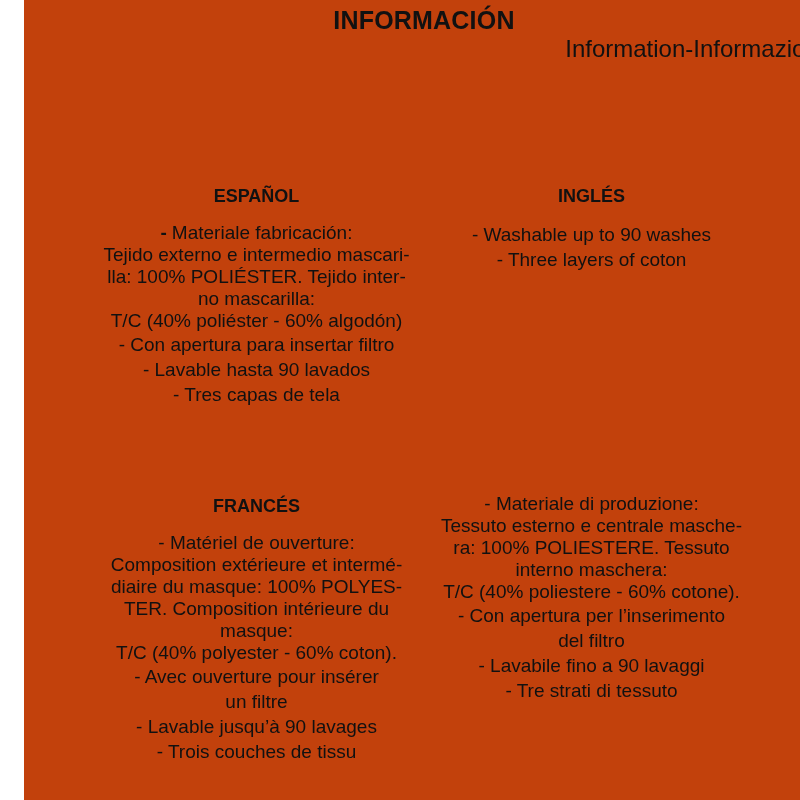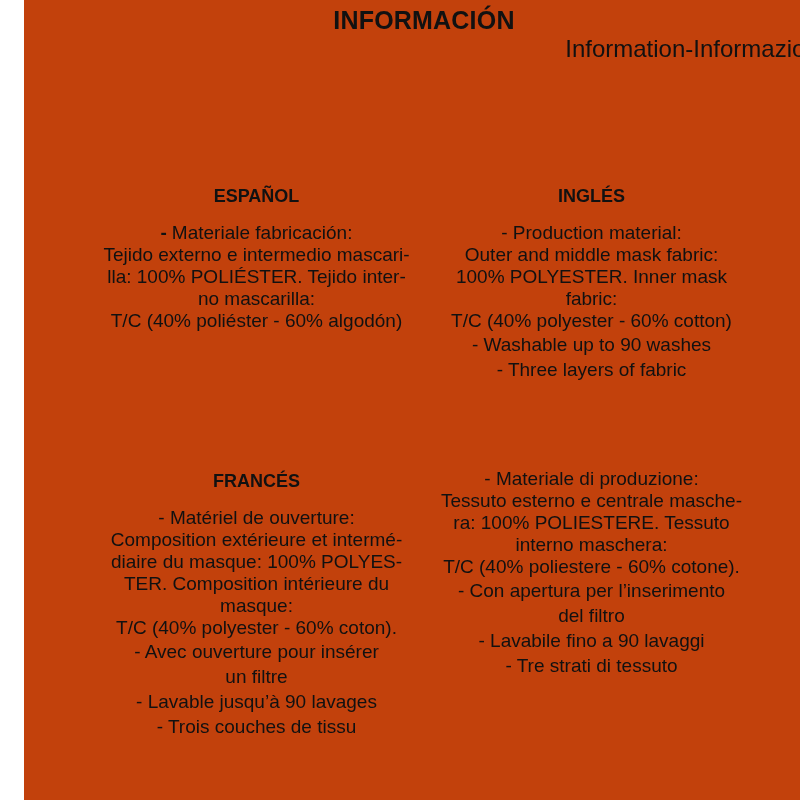--- a/index.html
+++ b/index.html
@@ -84,34 +84,32 @@
 
     <div class="lang">
       <h2>ESPAÑOL</h2>
       <div>
         <div class="para-line"><span class="lead-dash">-</span><span>Materiale fabricación:</span></div>
         <div class="para-line">Tejido externo e intermedio mascari-</div>
         <div class="para-line">lla: 100% POLIÉSTER. Tejido inter-</div>
         <div class="para-line">no mascarilla:</div>
         <div class="para-line">T/C (40% poliéster - 60% algodón)</div>
       </div>
+      <div>
+        <div class="item-line">- Con apertura para insertar filtro</div>
+        <div class="item-line">- Lavable hasta 90 lavados</div>
+        <div class="item-line">- Tres capas de tela</div>
+      </div>
     </div>
 
     <div class="lang">
       <h2>INGLÉS</h2>
       <div>
-        <div class="para-line">- Production material:</div>
-        <div class="para-line">Outer and middle mask fabric:</div>
-        <div class="para-line">100% POLYESTER. Inner mask</div>
-        <div class="para-line">fabric:</div>
-        <div class="para-line">T/C (40% polyester - 60% cotton)</div>
-      </div>
-      <div>
         <div class="item-line">- Washable up to 90 washes</div>
-        <div class="item-line">- Three layers of fabric</div>
+        <div class="item-line">- Three layers of coton</div>
       </div>
     </div>
 
     <div class="lang">
       <h2>FRANCÉS</h2>
       <div>
         <div class="para-line">- Matériel de ouverture:</div>
         <div class="para-line">Composition extérieure et intermé-</div>
         <div class="para-line">diaire du masque: 100% POLYES-</div>
         <div class="para-line">TER. Composition intérieure du</div>

